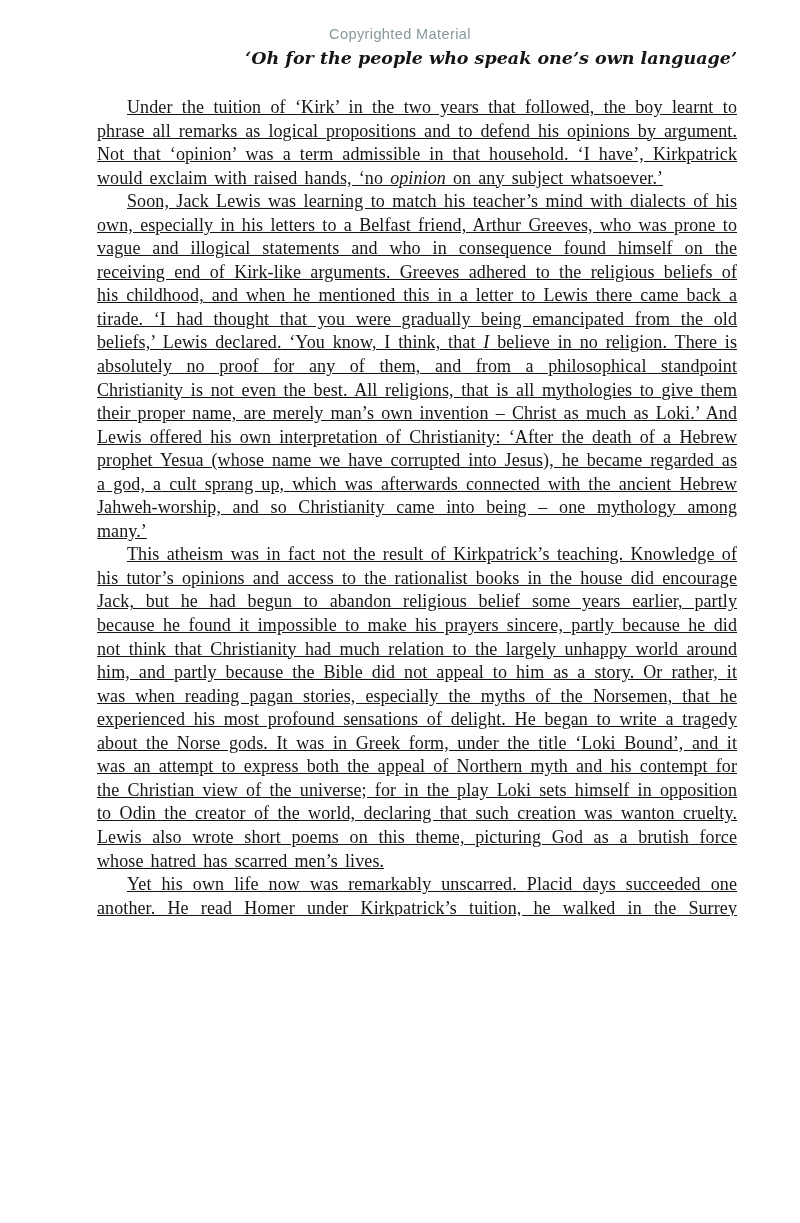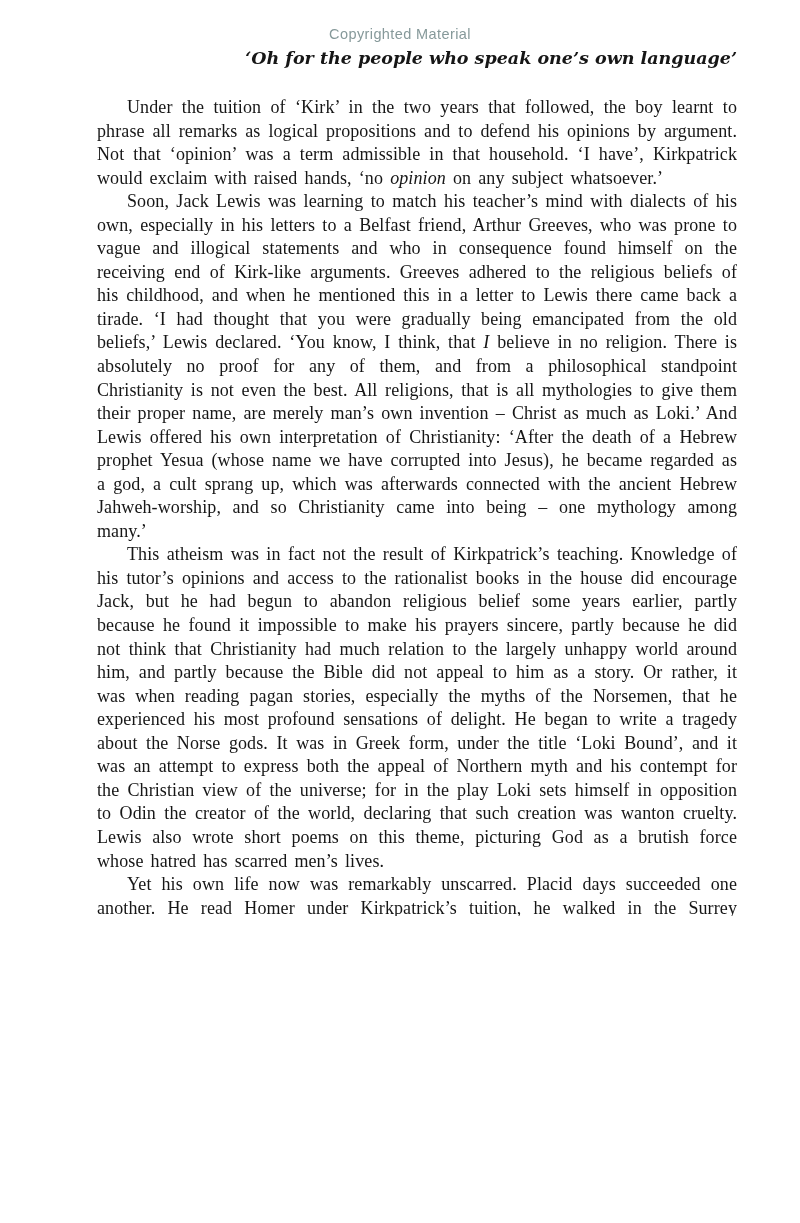--- a/index.html
+++ b/index.html
@@ -49,20 +49,21 @@
   }
   .text-block p {
     margin: 0;
     text-align: justify;
     text-indent: 30px;
     font-size: 18px;
     line-height: 23.55px;
     word-spacing: 2.5px;
     letter-spacing: 0.1px;
     color: #161616;
+    text-decoration: underline;
   }
   .it {
     font-style: italic;
   }
   .page-number {
     position: absolute;
     top: 1122px;
     right: 66px;
     font-size: 18px;
     color: #161616;

